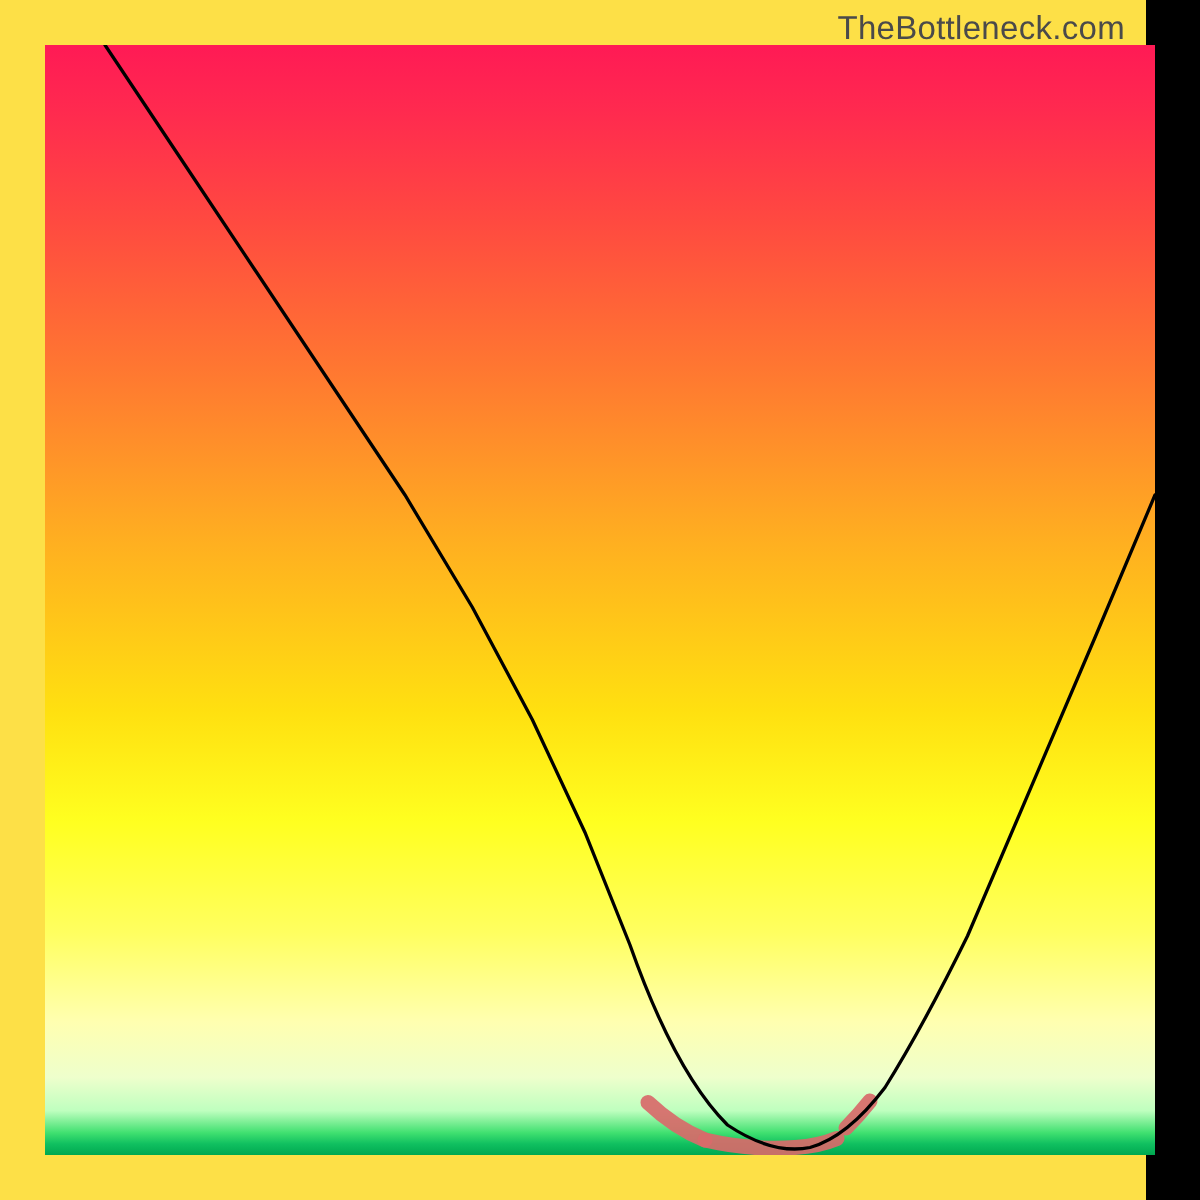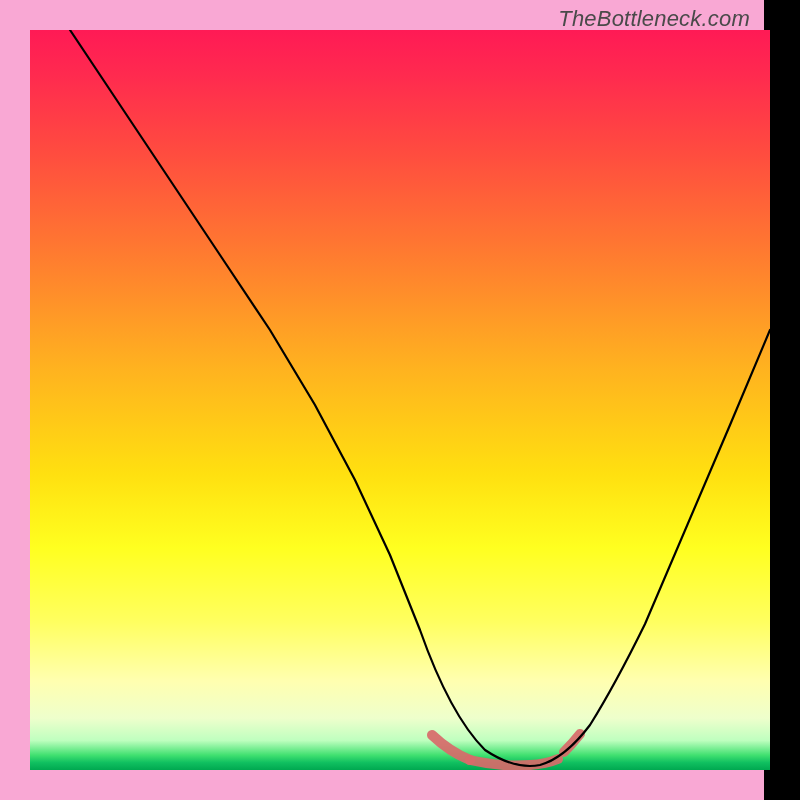--- a/index.html
+++ b/index.html
@@ -8,22 +8,21 @@
     width: 800px;
     height: 800px;
     background: #000;
     overflow: hidden;
     font-family: Arial, Helvetica, sans-serif;
   }
   .frame {
     position: relative;
     width: 764px;
     height: 800px;
-    background: #f9a8d4;
-    font-style: italic;
+    background: #fde047;
   }
   .watermark {
     position: absolute;
     top: 6px;
     right: 14px;
     color: #4a4a4a;
     font-size: 22px;
     font-weight: 500;
     letter-spacing: 0.2px;
     z-index: 10;

